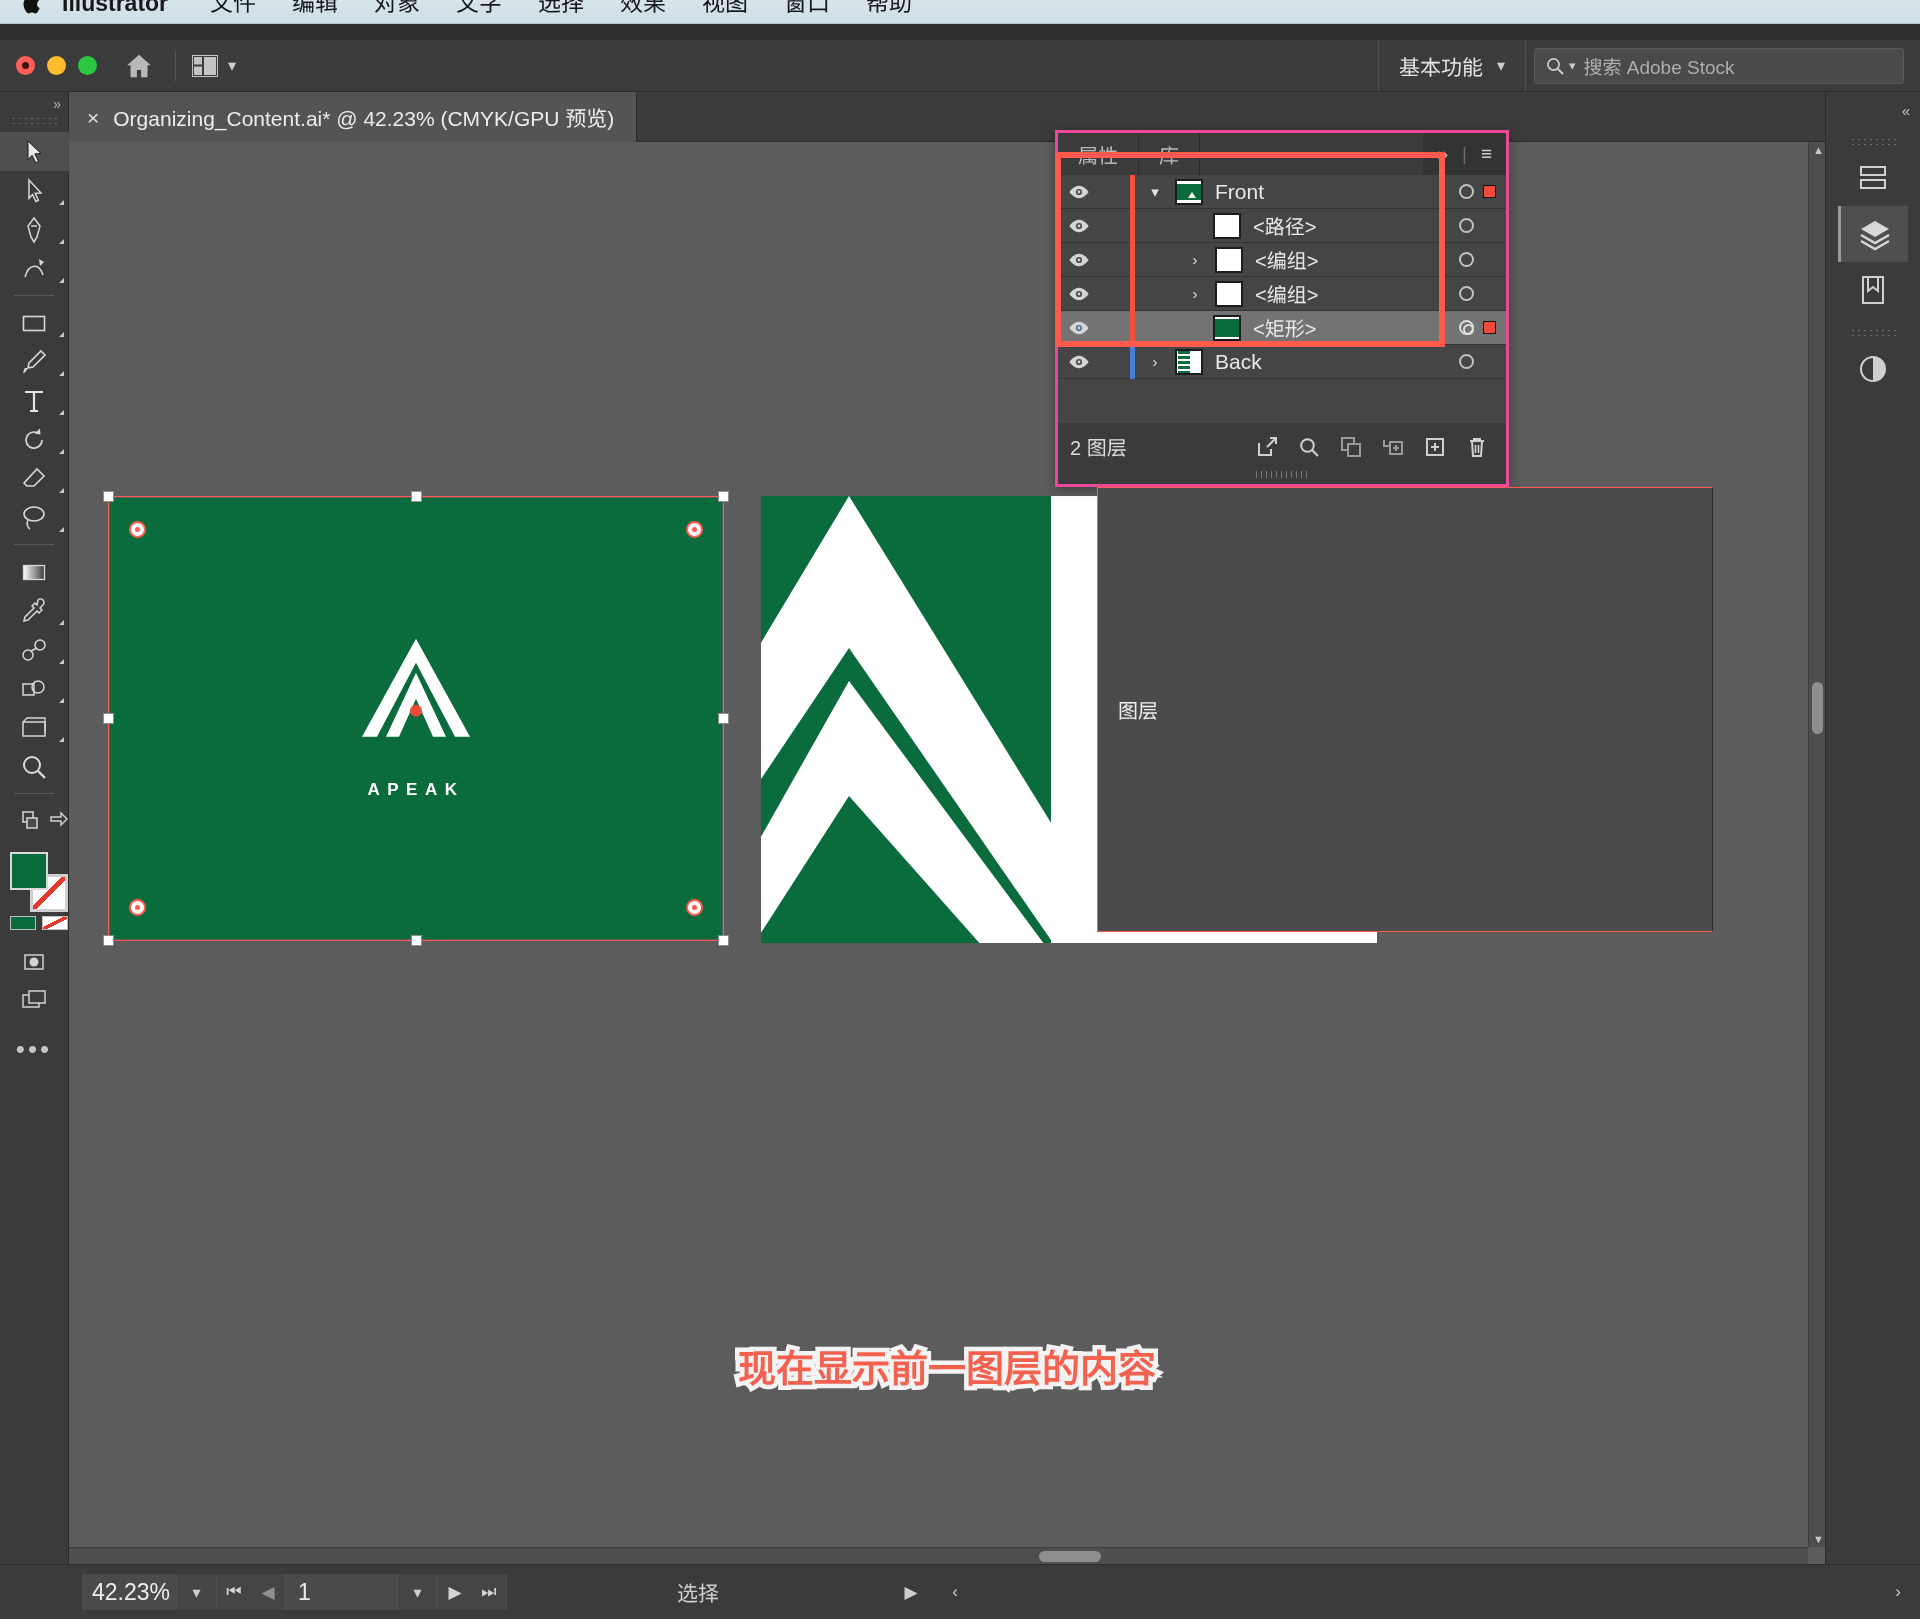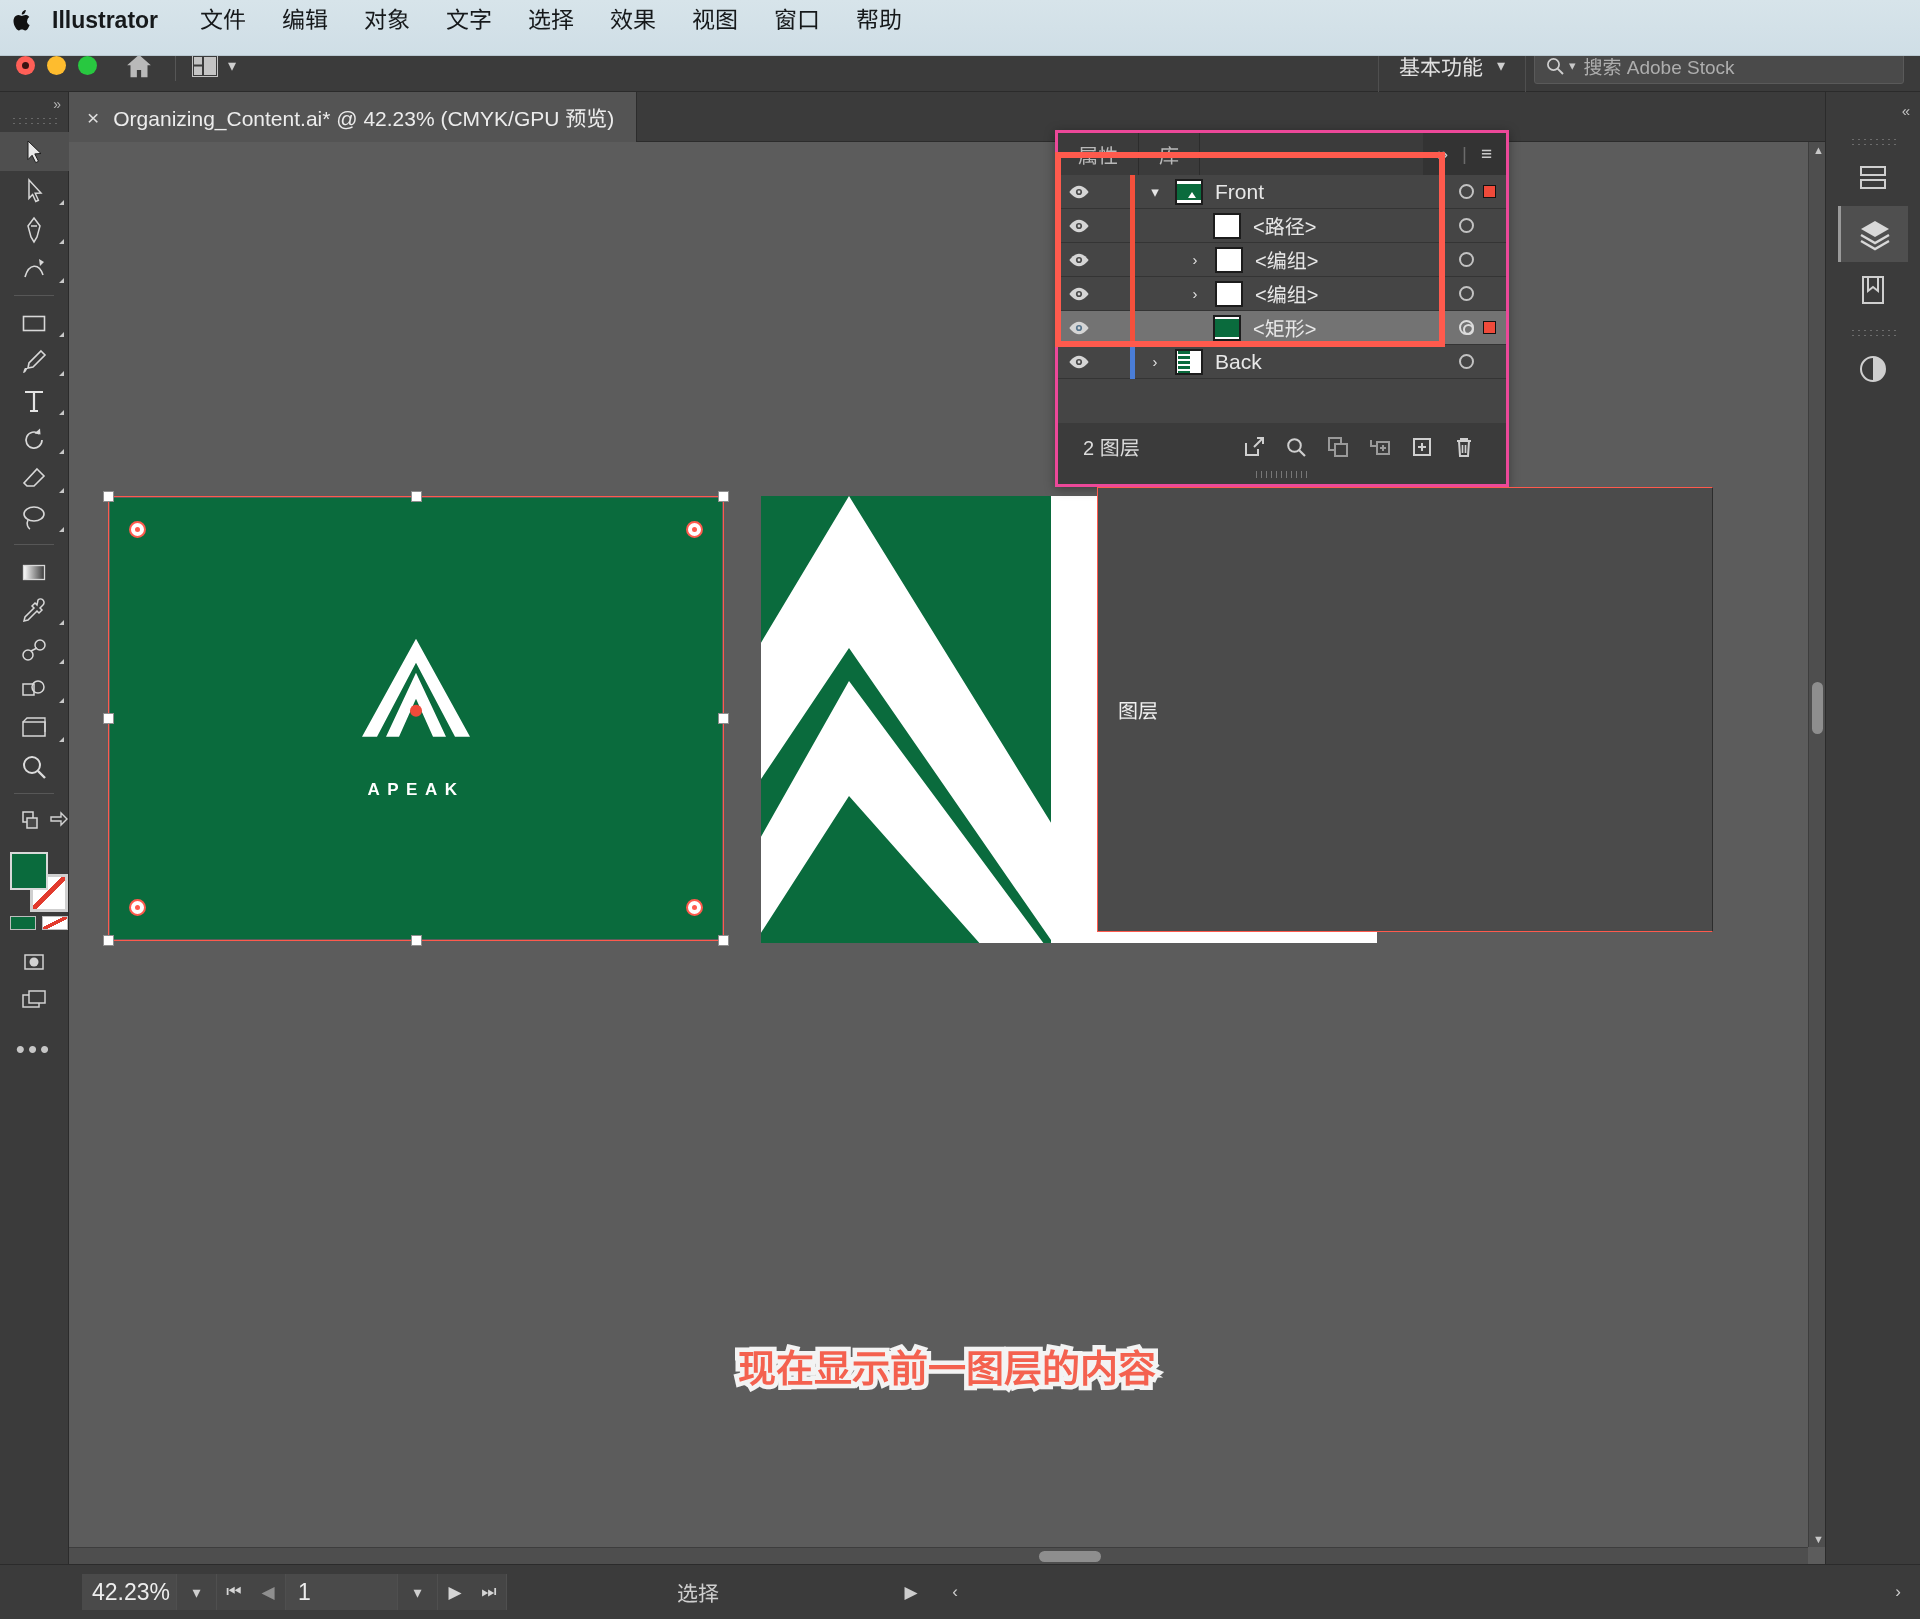--- a/index.html
+++ b/index.html
@@ -6,24 +6,24 @@
   html,body{ background:#2f2f2f; }
   body{
     width:1920px; height:1619px;
     font-family:"Liberation Sans","DejaVu Sans",sans-serif;
     overflow:hidden; position:relative;
     -webkit-font-smoothing:antialiased;
   }
 
   
   .macbar{
-    height:56px; width:100%;
+    height:24px; width:100%;
     background:linear-gradient(#d7e4ea,#cfdee6);
-    display:flex; align-items:flex-start; gap:0;
-    padding:0 6px; position:relative; z-index:60;
+    display:flex; align-items:flex-end; gap:0;
+    padding:0 16px; position:relative; z-index:60;
     border-bottom:1px solid #b9c9d2;
   }
   .apple-logo{ width:34px; height:40px; display:flex; align-items:center; justify-content:center; }
   .apple-logo svg{ width:21px; height:25px; fill:#111; }
   .macbar .mi{
     color:#16191b; font-size:23px; padding:0 18px; line-height:40px;
     white-space:nowrap;
   }
   .macbar .mi.app{ font-weight:bold; font-size:23px; padding-left:12px; padding-right:24px;}
 
@@ -238,21 +238,21 @@
   .tcircle.dbl:after{ content:""; position:absolute; left:2px; top:2px; width:7px;height:7px;
     border-radius:50%; border:2px solid #dcdcdc;}
   .sqmark{ width:13px;height:13px; background:#ef4a3a; border:1px solid #111;}
   .sqmark.hide{ visibility:hidden; }
   .panel-empty{ background:#454545; height:44px; }
   .redbox{
     position:absolute; left:1055px; top:152px; width:390px; height:195px;
     border:6px solid #ff5a4d; z-index:45; pointer-events:none;
   }
   .pfoot{ height:47px; background:#3b3b3b; display:flex; align-items:center;
-    padding:0 25px; gap:0;}
+    padding:0 12px; gap:0;}
   .pfoot .cnt{ color:#dcdcdc; font-size:20px; }
   .pfoot .tools{ margin-left:auto; display:flex; align-items:center; gap:20px; padding-right:6px;}
   .pfoot .tools svg{ width:22px;height:22px; }
   .pgrip{ height:8px; display:flex; justify-content:center; align-items:center; background:#3b3b3b;}
   .pgrip i{ width:52px; height:7px;
     background-image:repeating-linear-gradient(90deg,#8c8c8c 0 1px, transparent 1px 5px);
     opacity:.75;}
 
   
   .statusbar{

